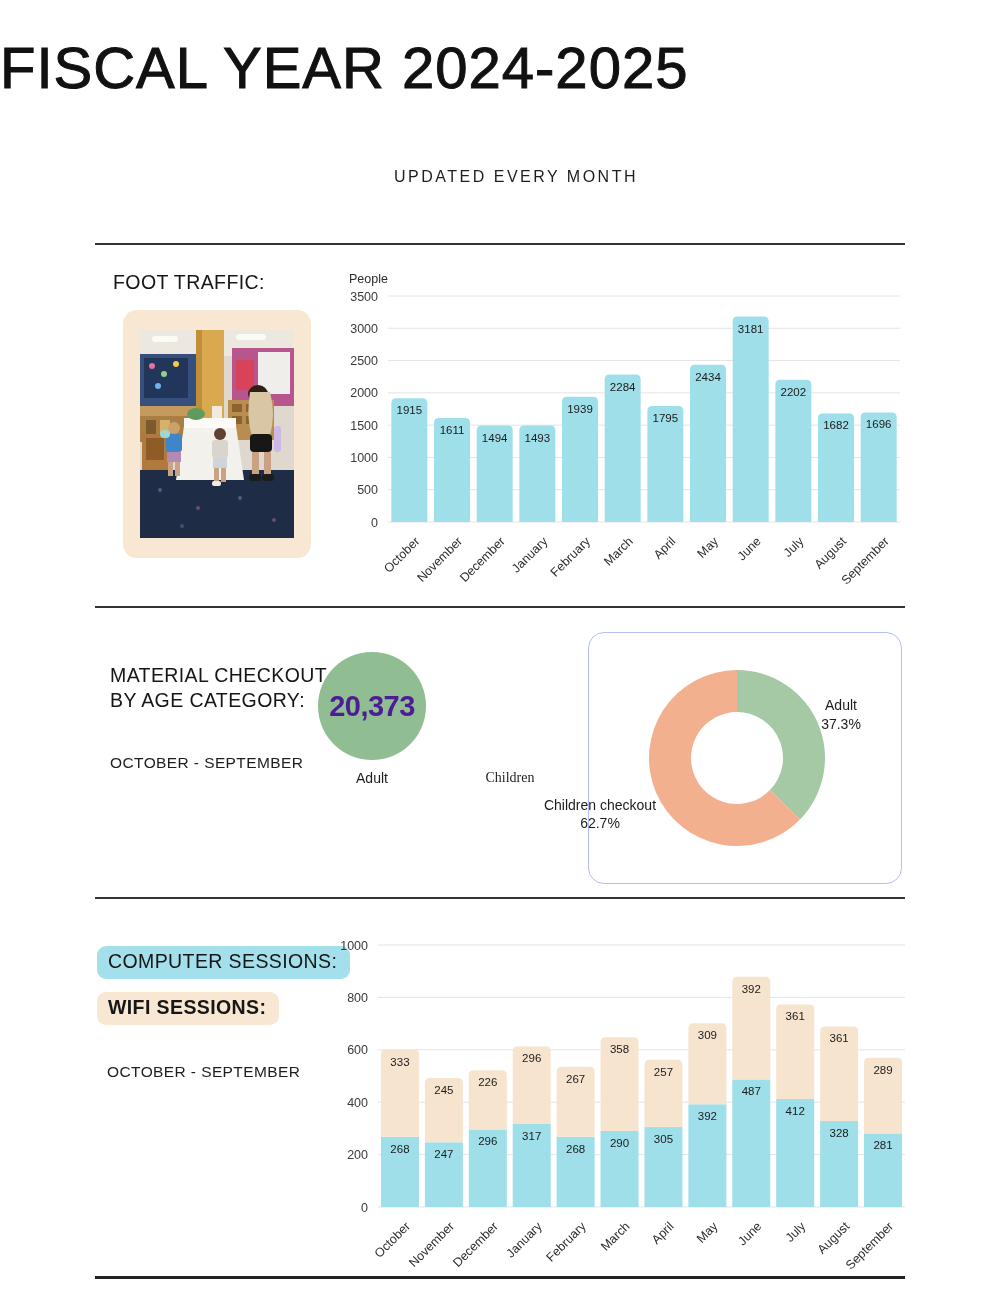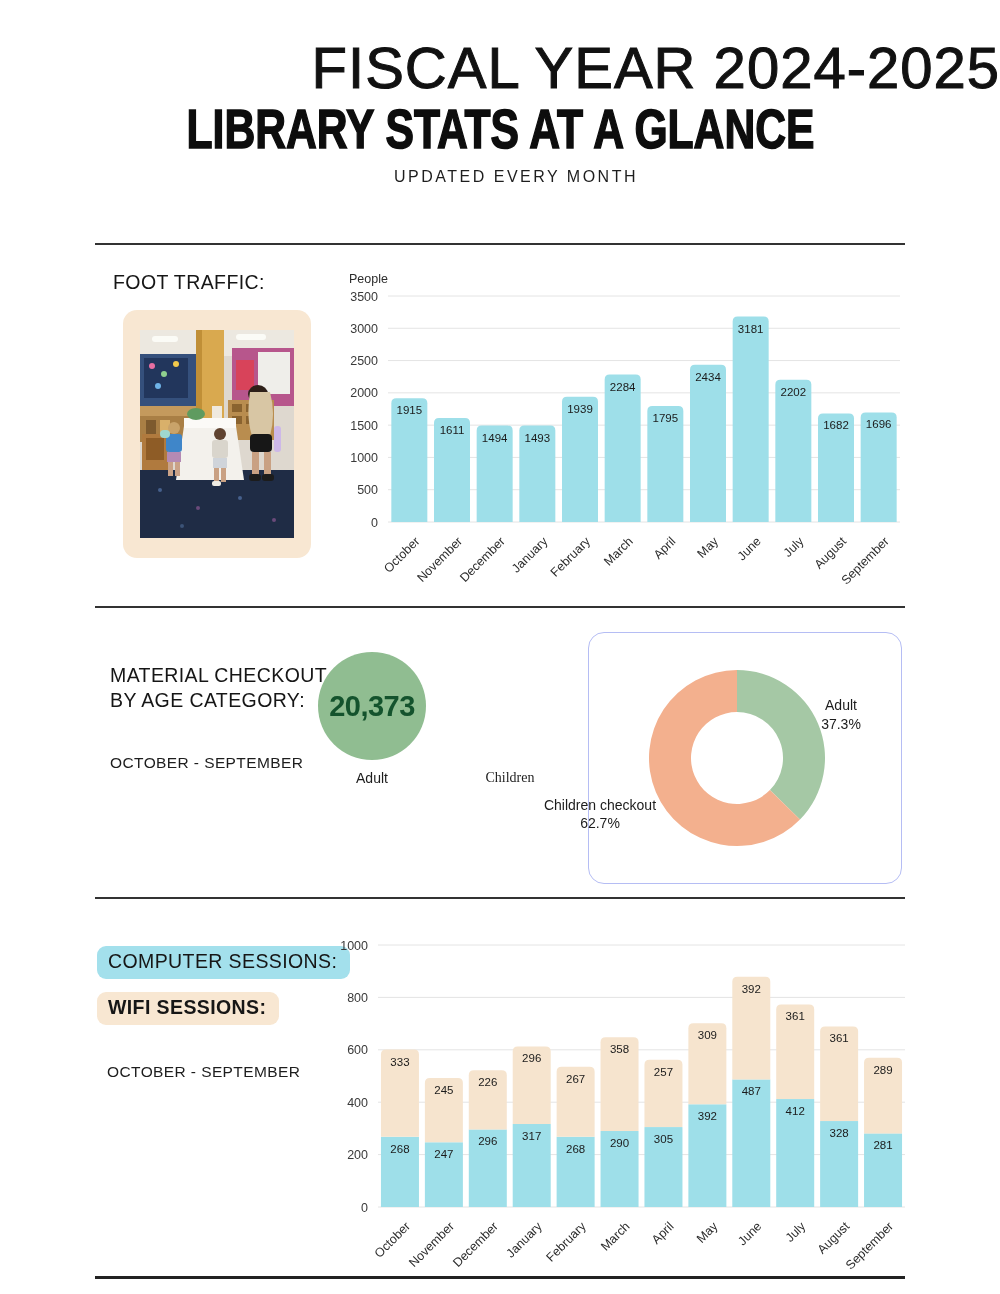--- a/index.html
+++ b/index.html
@@ -1,47 +1,44 @@
 <!DOCTYPE html>
 <html><head>
 <meta charset="utf-8">
 <style>
   html,body{margin:0;padding:0;background:#ffffff;}
   body{font-family:"Liberation Sans",sans-serif;color:#1b1b1b;}
   #page{position:relative;width:1000px;height:1294px;background:#ffffff;overflow:hidden;}
   .abs{position:absolute;}
-  .title1{left:0;right:0;top:34px;text-align:right;font-size:58px;font-weight:500;
+  .title1{left:0;right:0;top:34px;text-align:left;font-size:58px;font-weight:500;
           letter-spacing:1px;color:#111;-webkit-text-stroke:1px #111;}
   .title2wrap{left:0;right:0;top:98px;text-align:center;}
   .title2{display:inline-block;font-size:54px;font-weight:bold;color:#0d0d0d;
           -webkit-text-stroke:1.5px #0d0d0d;transform:scaleX(.79) scaleY(1.02);transform-origin:center;}
   .subtitle{left:0;right:0;top:168px;text-align:center;font-size:16px;letter-spacing:2.5px;color:#1e1e1e;padding-left:32px;}
   .divider{left:95px;width:810px;height:2px;background:#333;}
   .divider.thick{height:3px;background:#222;}
   .sec-label{font-size:19.5px;letter-spacing:.4px;color:#161616;}
   .period{font-size:15.5px;letter-spacing:.4px;color:#1d1d1d;margin-top:20px;}
   .photo-frame{left:123px;top:310px;width:188px;height:248px;border-radius:14px;}
   .photo-frame svg{position:absolute;left:17px;top:20px;}
   .stat-circle{width:108px;height:108px;border-radius:50%;display:flex;align-items:center;justify-content:center;}
-  .stat-number{font-size:29px;font-weight:bold;color:#14532d;letter-spacing:-.5px;}
+  .stat-number{font-size:29px;font-weight:bold;color:#4c1d95;letter-spacing:-.5px;}
   .circle-label{width:108px;text-align:center;font-size:14px;color:#1d1d1d;}
   .donut-card{left:588px;top:632px;width:314px;height:252px;border:1.5px solid #b5bdf4;border-radius:16px;background:#fff;box-sizing:border-box;}
   .pill{display:inline-block;font-size:19.5px;letter-spacing:.4px;color:#161616;border-radius:9px;padding:4px 13px 6px 11px;}
   svg text{font-family:"Liberation Sans",sans-serif;}
   svg.chart{position:absolute;overflow:visible;}
 </style>
 </head>
 <body>
 
 <div id="page">
 
   <div class="abs title1">FISCAL YEAR 2024-2025</div>
-  <div class="abs title2wrap">
-    <span class="title2">LIBRARY STATS AT A GLANCE</span>
-  </div>
   <div class="abs subtitle">UPDATED EVERY MONTH</div>
 
   <div class="abs divider" style="top:243px;"></div>
 
   <div class="abs sec-label" style="left:113px;top:271px;">FOOT TRAFFIC:</div>
 
   <div class="abs photo-frame" id="photo-frame" style="background: rgb(248, 231, 210);">
     <svg width="154" height="208" viewBox="0 0 154 208">
       <rect x="0" y="0" width="154" height="208" fill="#ded8cf"></rect>
       <rect x="0" y="0" width="154" height="26" fill="#ece8e0"></rect>

